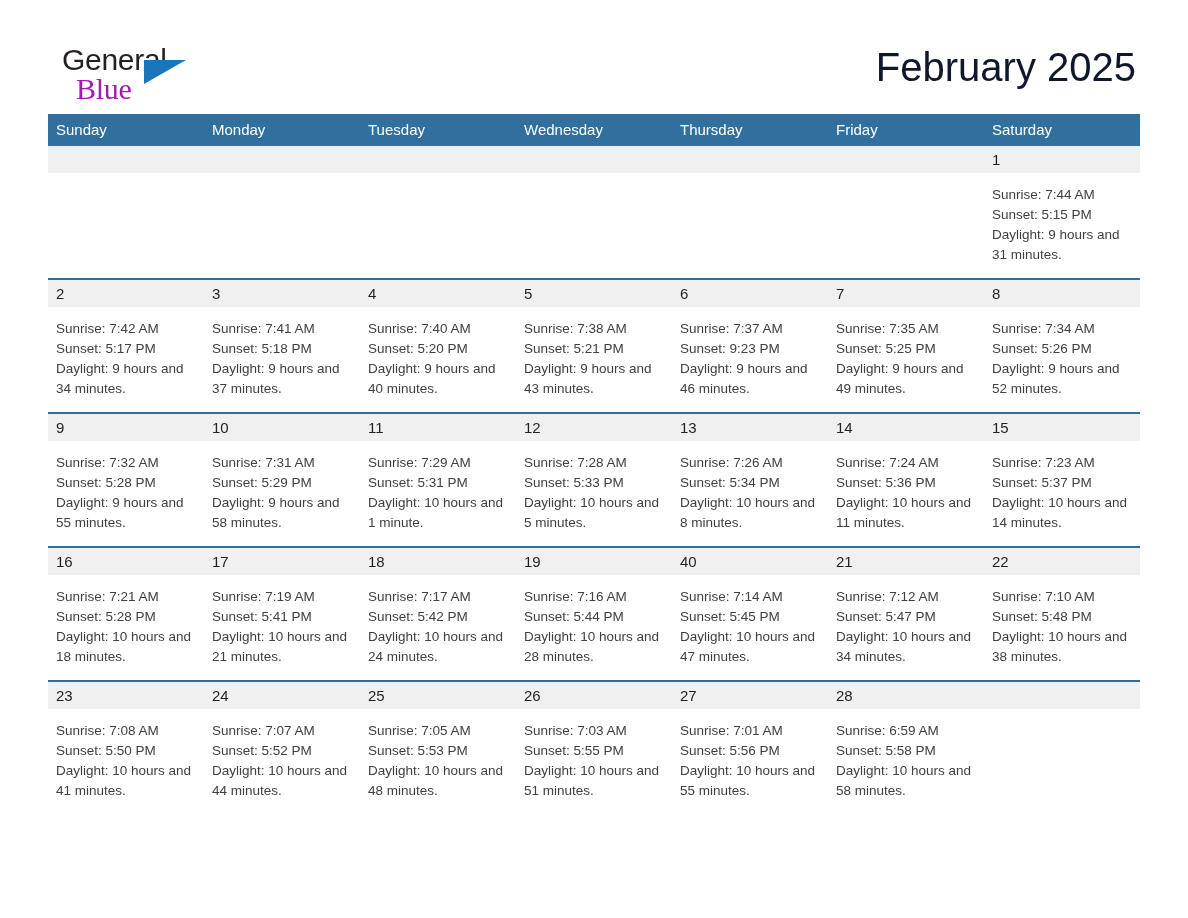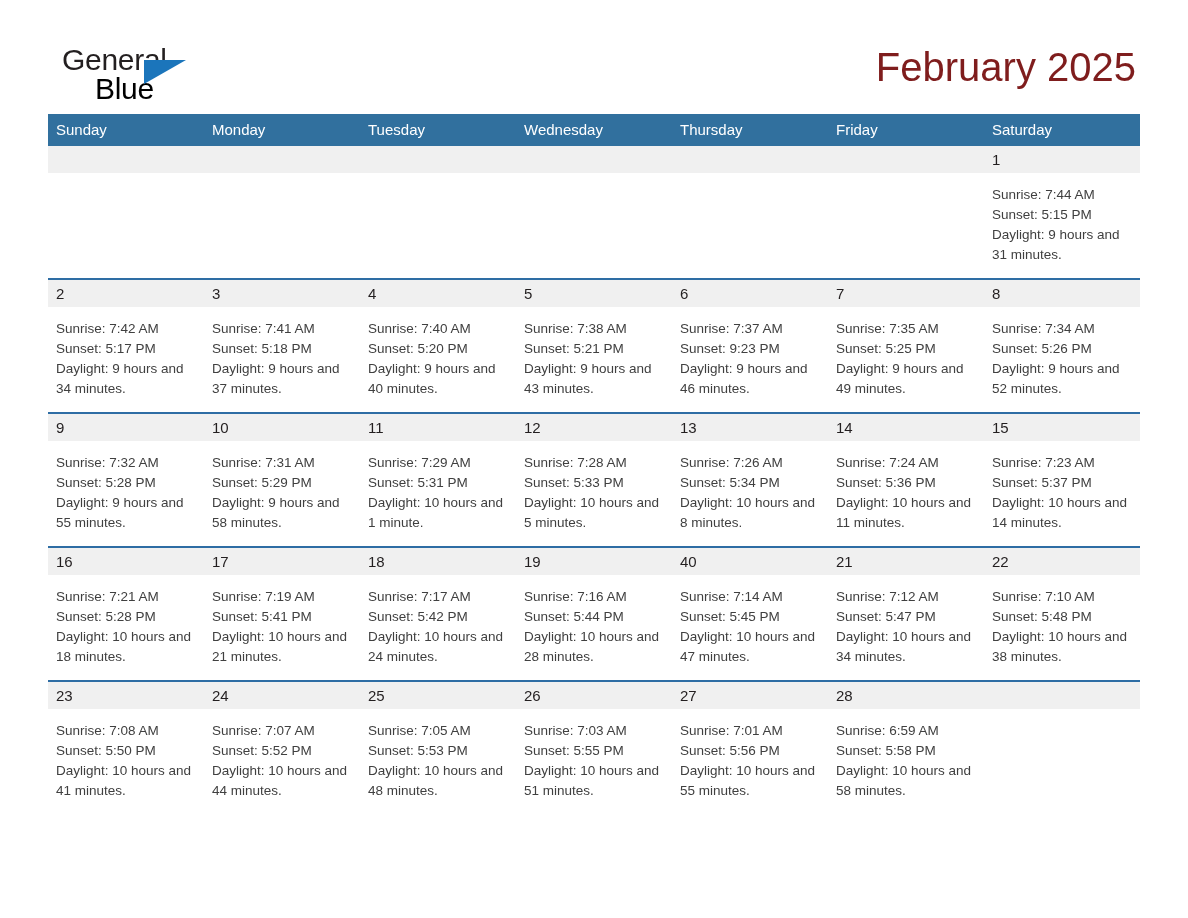--- a/index.html
+++ b/index.html
@@ -40,43 +40,44 @@
   }
   .brand-general {
     font-size: 30px;
     color: #231f20;
     letter-spacing: -0.3px;
     line-height: 32px;
     display: block;
   }
   .brand-blue {
     font-size: 30px;
-    color: #000000;
+    color: #a21caf;
     letter-spacing: -0.3px;
     line-height: 30px;
     display: block;
-    margin-left: 33px;
+    margin-left: 14px;
     margin-top: -2px;
+    font-family: Liberation Serif, serif;
   }
   .brand-triangle {
     position: absolute;
     left: 96px;
     top: 16px;
     width: 0;
     height: 0;
     border-left: 42px solid #1b75bb;
     border-bottom: 24px solid transparent;
   }
   .title-block {
     text-align: right;
     padding-right: 4px;
   }
   .cal-title {
     font-size: 40px;
-    color: #7f1d1d;
+    color: #0f172a;
     line-height: 46px;
     letter-spacing: 0px;
   }
   .cal-subtitle {
     font-size: 21px;
     color: #000000;
     line-height: 26px;
     margin-top: 6px;
   }
 

